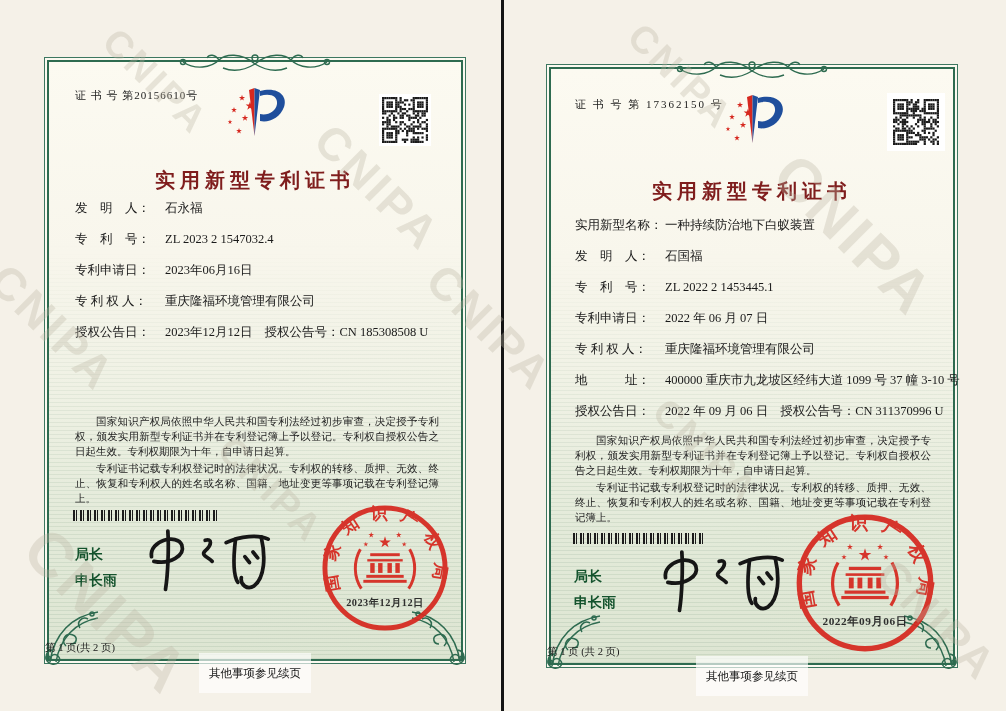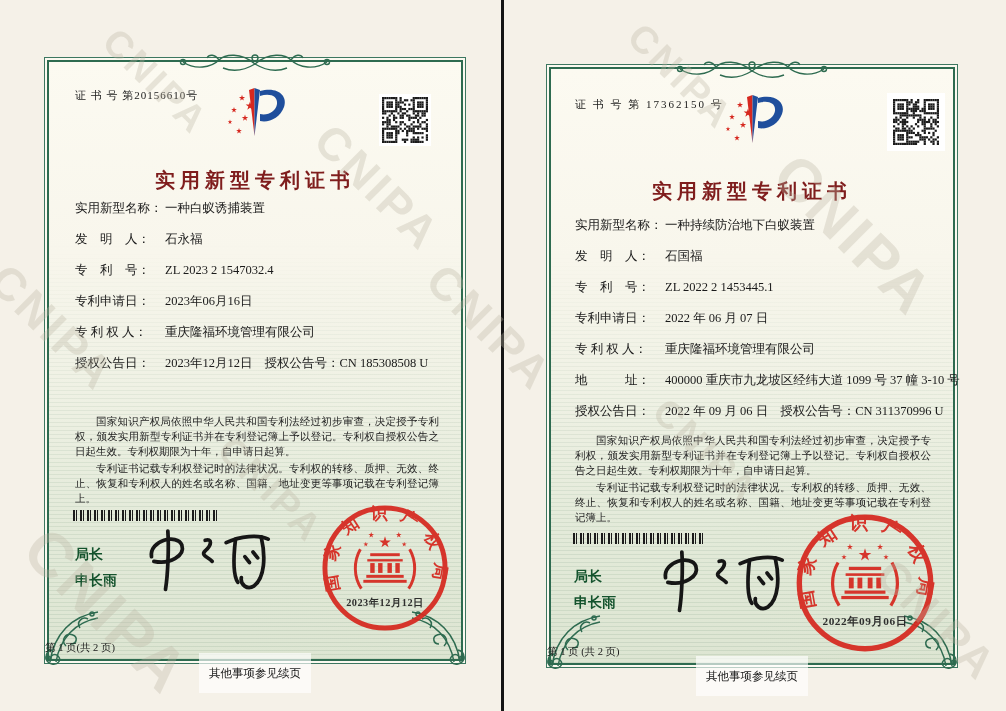--- a/index.html
+++ b/index.html
@@ -397,21 +397,20 @@
         <rect x="34.5" y="46.0" width="2.3" height="2.3"></rect>
         <rect x="36.8" y="46.0" width="2.3" height="2.3"></rect>
         <rect x="39.1" y="46.0" width="2.3" height="2.3"></rect>
         <rect x="41.4" y="46.0" width="2.3" height="2.3"></rect>
       </g>
     </svg>
 
   <h1 class="title">实用新型专利证书</h1>
 
   <div class="fields">
-    <div class="row"><span class="lbl">实用新型名称：</span><span class="val">一种白蚁诱捕装置</span></div>
     <div class="row"><span class="lbl">发　明　人：</span><span class="val">石永福</span></div>
     <div class="row"><span class="lbl">专　利　号：</span><span class="val">ZL 2023 2 1547032.4</span></div>
     <div class="row"><span class="lbl">专利申请日：</span><span class="val">2023年06月16日</span></div>
     <div class="row"><span class="lbl">专 利 权 人：</span><span class="val">重庆隆福环境管理有限公司</span></div>
     <div class="row"><span class="lbl">授权公告日：</span><span class="val">2023年12月12日</span><span class="lbl2">授权公告号：</span><span class="val">CN 185308508 U</span></div>
   </div>
 
   <div class="paras">
     <p>国家知识产权局依照中华人民共和国专利法经过初步审查，决定授予专利权，颁发实用新型专利证书并在专利登记簿上予以登记。专利权自授权公告之日起生效。专利权期限为十年，自申请日起算。</p>
     <p>专利证书记载专利权登记时的法律状况。专利权的转移、质押、无效、终止、恢复和专利权人的姓名或名称、国籍、地址变更等事项记载在专利登记簿上。</p>

